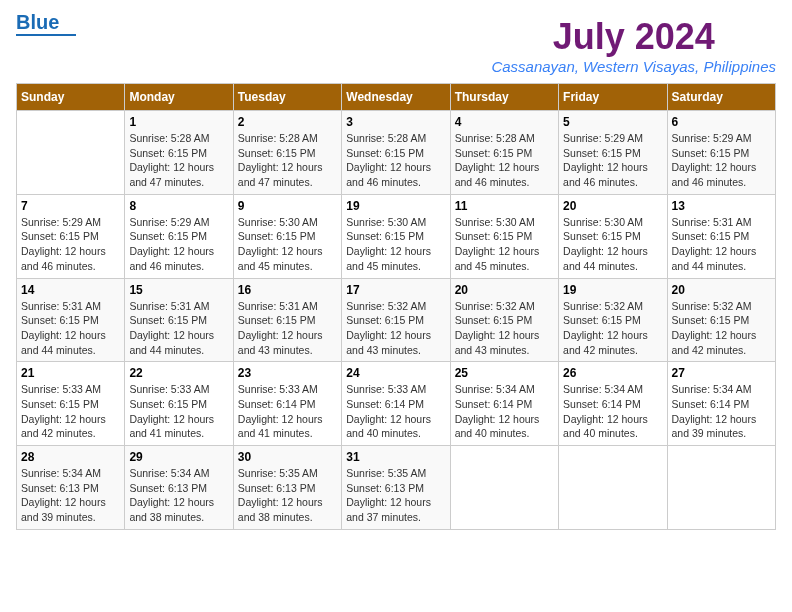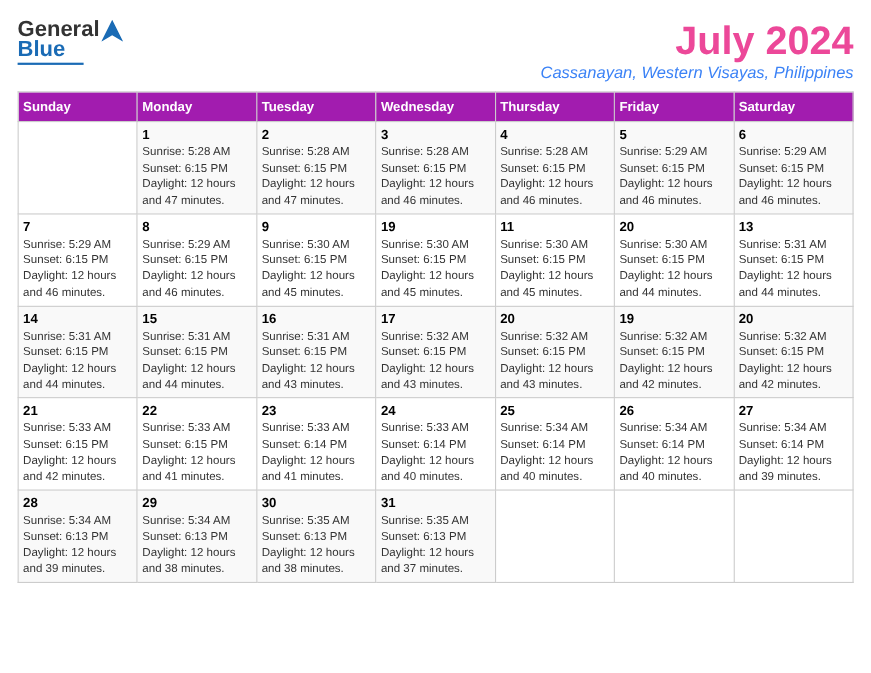--- a/index.html
+++ b/index.html
@@ -20,34 +20,35 @@
       display: flex;
       flex-direction: column;
       align-items: flex-start;
     }
     .title-area {
       text-align: right;
     }
     .month-title {
       font-size: 36px;
       font-weight: bold;
-      color: #ec4899;
+      color: #701a75;
+      text-align: center;
     }
     .location-title {
       font-size: 15px;
       color: #3b82f6;
       font-style: italic;
     }
     table {
       width: 100%;
       border-collapse: collapse;
       font-size: 11px;
     }
     thead tr th {
-      background-color: #a21caf;
+      background-color: #a16207;
       color: #fff;
       padding: 6px 4px;
       text-align: left;
       font-size: 12px;
       font-weight: bold;
       border: 1px solid #ccc;
     }
     tbody tr td {
       border: 1px solid #ccc;
       vertical-align: top;
@@ -74,26 +75,20 @@
     }
     .empty-cell {
       background: #fff !important;
     }
   </style>
 </head>
 <body>
 
 <div class="header-area">
   <div class="logo">
-    <div style="display:flex;align-items:flex-end;">
-      <span style="font-size:20px;font-weight:bold;color:#333;">General</span>
-      <svg width="20" height="20" viewBox="0 0 20 20" style="margin-left:2px;margin-bottom:1px;">
-        <polygon points="0,20 10,0 20,20 10,14" fill="#1a6bb5"></polygon>
-      </svg>
-    </div>
     <span style="font-size:20px;font-weight:bold;color:#1a6bb5;line-height:1;margin-top:-4px;">Blue</span>
     <div style="height:2px;background:#1a6bb5;width:60px;margin-top:2px;"></div>
   </div>
   <div class="title-area">
     <div class="month-title">July 2024</div>
     <div class="location-title">Cassanayan, Western Visayas, Philippines</div>
   </div>
 </div>
 
 <table>

